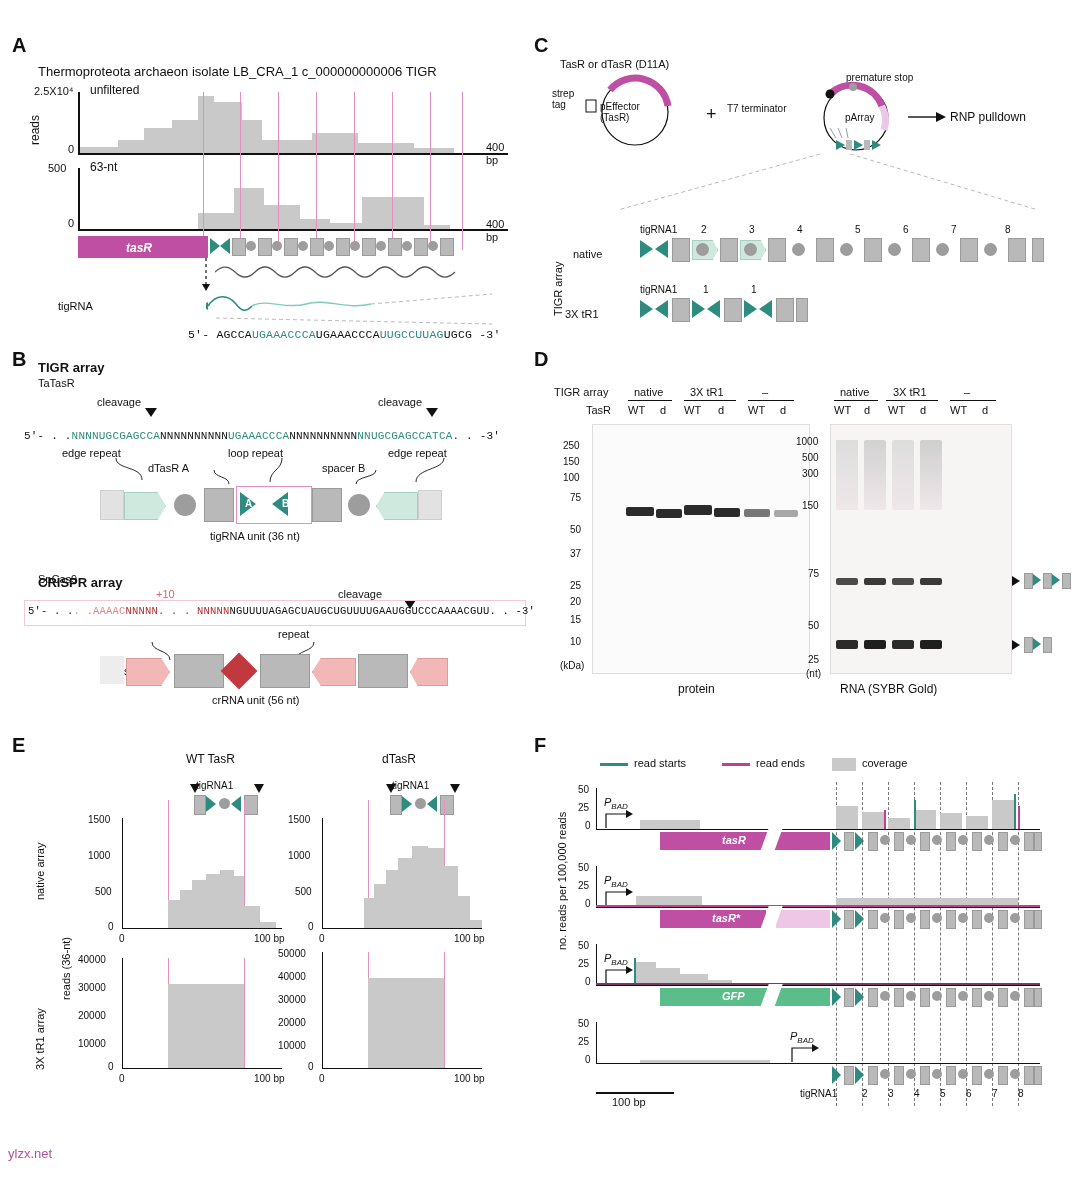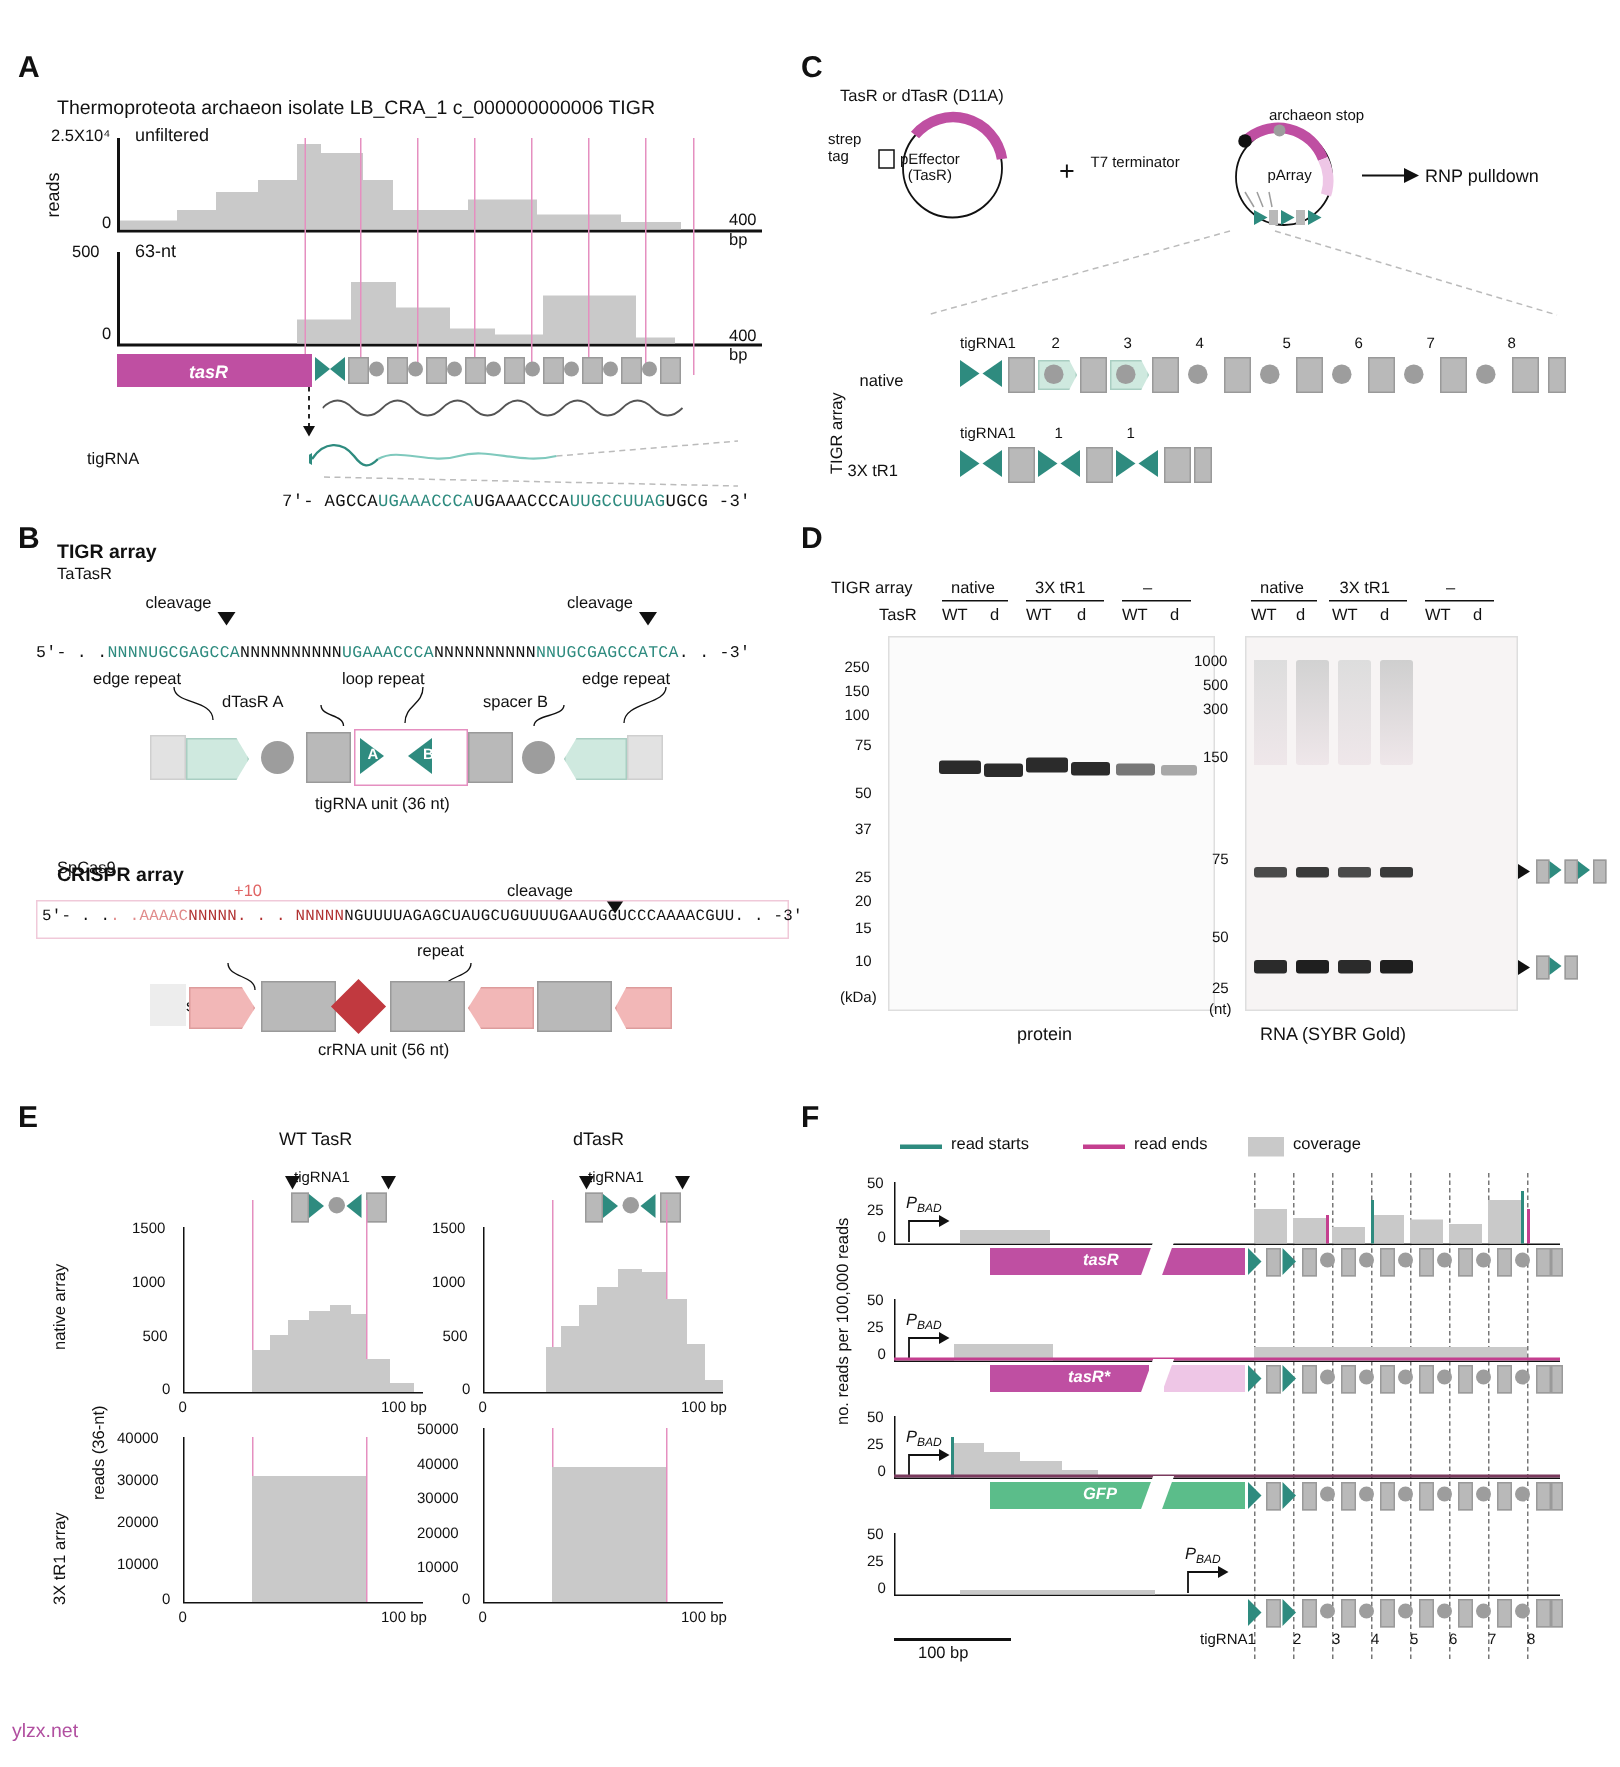--- a/index.html
+++ b/index.html
@@ -2,21 +2,21 @@
 <html><head>
 <meta charset="utf-8">
 <style>
   html,body{margin:0;padding:0;background:#ffffff;}
   body{width:1080px;height:1178px;position:relative;font-family:"Liberation Sans",sans-serif;color:#111;overflow:hidden;}
   .fig{position:absolute;}
   .panel-letter{font-weight:bold;font-size:20px;color:#111;position:absolute;}
   .lbl{position:absolute;font-size:11px;color:#111;white-space:nowrap;}
   .lbl.it{font-style:italic;}
   .lbl.b{font-weight:bold;}
-  .lbl.c{text-align:center;}
+  .lbl.c{}
   .rot{transform-origin:0 0;transform:rotate(-90deg);}
   .axisline{position:absolute;background:#111;}
   .vline{position:absolute;background:#e58fc0;width:1px;}
   .coverage{position:absolute;background:#c9c9c9;}
   .greybox{position:absolute;background:#b9b9b9;border:1px solid #9a9a9a;}
   .tri-right{width:0;height:0;border-top:9px solid transparent;border-bottom:9px solid transparent;border-left:13px solid #2e8b7f;position:absolute;}
   .tri-left{width:0;height:0;border-top:9px solid transparent;border-bottom:9px solid transparent;border-right:13px solid #2e8b7f;position:absolute;}
   .circle{position:absolute;border-radius:50%;background:#9d9d9d;}
   .ltgreen{background:#cfe9df;border:1px solid #a9cec2;}
   .pinkbox{background:#f2b7b7;border:1px solid #dd9c9c;}
@@ -124,21 +124,21 @@
 
 <svg class="fig" style="left:206px;top:288px;" width="290" height="40">
   <path d="M2,18 C10,6 22,6 30,16 C36,24 40,24 46,18" fill="none" stroke="#2e8b7f" stroke-width="1.6"></path>
   <path d="M46,18 C60,10 80,22 100,16 C120,10 140,22 165,16" fill="none" stroke="#7fc9bd" stroke-width="1.4"></path>
   <polygon points="2,14 2,22 -5,18" fill="#2e8b7f"></polygon>
   <line x1="165" y1="16" x2="286" y2="6" stroke="#bbb" stroke-width="1" stroke-dasharray="4,3"></line>
   <line x1="10" y1="30" x2="286" y2="36" stroke="#bbb" stroke-width="1" stroke-dasharray="4,3"></line>
 </svg>
 
 <div class="seqline" style="left:188px;top:328px;">
-  <span style="color:#111">7'- AGCCA</span><span style="color:#2e8b7f">UGAAACCCA</span><span style="color:#111">UGAAACCCA</span><span style="color:#2e8b7f">UUGCCUUAG</span><span style="color:#111">UGCG -3'</span>
+  <span style="color:#111">5'- AGCCA</span><span style="color:#2e8b7f">UGAAACCCA</span><span style="color:#111">UGAAACCCA</span><span style="color:#2e8b7f">UUGCCUUAG</span><span style="color:#111">UGCG -3'</span>
 </div>
 
 <div class="panel-letter" style="left:12px;top:348px;">B</div>
 <div class="lbl b" style="left:38px;top:360px;font-size:13px;">TIGR array</div>
 <div class="lbl" style="left:38px;top:377px;font-size:11px;">TaTasR</div>
 
 <div class="lbl" style="left:97px;top:396px;font-size:11px;">cleavage</div>
 <div class="lbl" style="left:378px;top:396px;font-size:11px;">cleavage</div>
 <svg class="fig" style="left:30px;top:408px;" width="470" height="22">
   <polygon points="115,0 127,0 121,9" fill="#111"></polygon>
@@ -221,21 +221,21 @@
   <path d="M30,16 A33,33 0 0,1 88,32" fill="none" stroke="#bf4fa2" stroke-width="7"></path>
   <rect x="6" y="26" width="10" height="12" fill="#fff" stroke="#111" stroke-width="1"></rect>
 </svg>
 <div class="lbl c" style="left:600px;top:101px;font-size:10px;">
   <span>pEffector</span><br>
   <span>(TasR)</span>
 </div>
 
 <div class="lbl" style="left:706px;top:104px;font-size:18px;">+</div>
 <div class="lbl" style="left:727px;top:103px;font-size:10px;">T7 terminator</div>
-<div class="lbl" style="left:846px;top:72px;font-size:10px;">archaeon stop</div>
+<div class="lbl" style="left:846px;top:72px;font-size:10px;">premature stop</div>
 
 <svg class="fig" style="left:800px;top:78px;" width="110" height="80">
   <circle cx="56" cy="40" r="32" fill="none" stroke="#111" stroke-width="1.2"></circle>
   <path d="M30,16 A32,32 0 0,1 82,28" fill="none" stroke="#bf4fa2" stroke-width="7"></path>
   <path d="M82,28 A32,32 0 0,1 84,52" fill="none" stroke="#eec6e6" stroke-width="7"></path>
   <circle cx="30" cy="16" r="4.5" fill="#111"></circle>
   <circle cx="53" cy="9" r="4" fill="#9d9d9d"></circle>
   <g transform="translate(36,62)">
     <polygon points="0,0 9,5 0,10" fill="#2e8b7f"></polygon>
     <rect x="10" y="0" width="6" height="10" fill="#b9b9b9"></rect>

